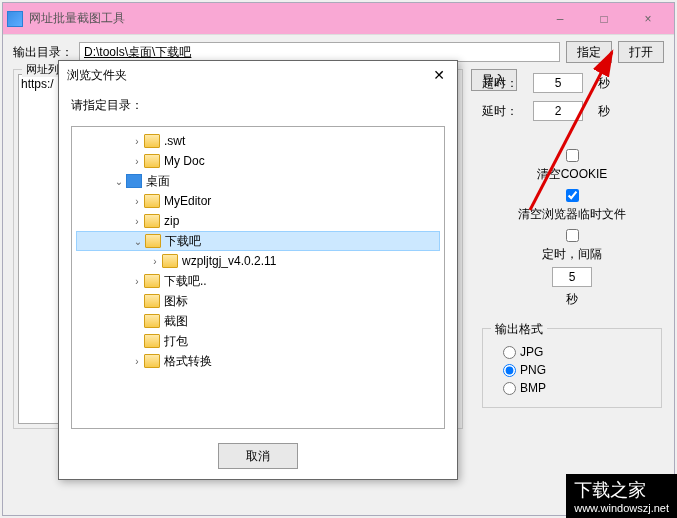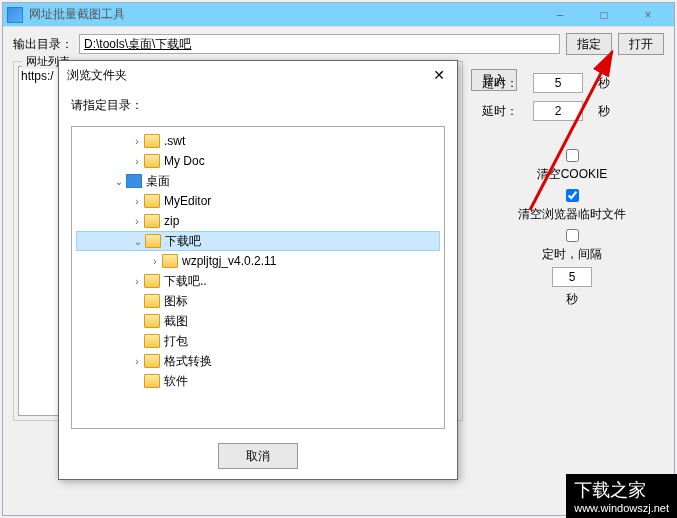--- a/index.html
+++ b/index.html
@@ -1,18 +1,18 @@
 <!DOCTYPE html>
 <html><head>
 <meta charset="utf-8">
 <style>
 *{box-sizing:border-box;margin:0;padding:0;font-family:"Microsoft YaHei","SimSun",sans-serif;font-size:12px;}
 body{background:#f0f0f0;width:677px;height:518px;position:relative;overflow:hidden;}
 .window{position:absolute;top:2px;left:2px;width:673px;height:514px;background:#f0f0f0;border:1px solid #aab;}
-.titlebar{height:24px;background:#7dd3fc;display:flex;align-items:center;padding:0 4px;border-bottom:1px solid #ddd;}
+.titlebar{height:32px;background:#f9a8d4;display:flex;align-items:center;padding:0 4px;border-bottom:1px solid #ddd;}
 .titlebar .icon{width:16px;height:16px;background:linear-gradient(135deg,#3a8ee6,#5cadff);margin-right:6px;border:1px solid #2a7ed6;}
 .titlebar .title{flex:1;color:#555;}
 .titlebar .winbtn{width:44px;height:28px;display:flex;align-items:center;justify-content:center;color:#666;cursor:pointer;}
 .row{display:flex;align-items:center;padding:6px 10px;gap:6px;}
 .row label{white-space:nowrap;}
 input.text{border:1px solid #aaa;padding:2px 4px;background:#fff;height:20px;}
 input.text.path{flex:1;text-decoration:underline;}
 button.btn{border:1px solid #999;background:#e8e8e8;padding:2px 10px;height:22px;cursor:pointer;}
 .fieldset{border:1px solid #ccc;margin:0 10px 6px 10px;padding:4px;position:relative;}
 .fieldset .legend{position:absolute;top:-8px;left:8px;background:#f0f0f0;padding:0 4px;font-size:11px;}
@@ -96,20 +96,35 @@
       <input type="checkbox" checked="" style="">
       <label>清空浏览器临时文件</label>
     </div>
     <div class="checkline">
       <input type="checkbox" style="">
       <label>定时，间隔</label>
       <input class="num" style="width: 40px;" value="5">
       <span>秒</span>
     </div>
 
+    <div class="outfmt">
+      <div class="lg">输出格式</div>
+      <label>
+          <input type="radio" name="fmt" style="">
+          <span>JPG</span>
+        </label>
+      <label>
+          <input type="radio" name="fmt" checked="" style="">
+          <span>PNG</span>
+        </label>
+      <label>
+          <input type="radio" name="fmt" style="">
+          <span>BMP</span>
+        </label>
+    </div>
   </div>
 
 </div>
 
 <div class="dialog">
   <div class="dlg-title">
     <span>浏览文件夹</span>
     <div class="dlg-close">✕</div>
   </div>
   <div class="dlg-prompt">请指定目录：</div>
@@ -166,25 +181,20 @@
       </div>
       <div class="tree-item" style="padding-left: 54px;">
         <span class="arrow"></span>
         <span class="ficon folder-yellow"></span>
         <span>打包</span>
       </div>
       <div class="tree-item" style="padding-left: 54px;">
         <span class="arrow">›</span>
         <span class="ficon folder-yellow"></span>
         <span>格式转换</span>
-      </div>
-      <div class="tree-item" style="padding-left: 54px;">
-        <span class="arrow"></span>
-        <span class="ficon folder-yellow"></span>
-        <span>软件</span>
       </div>
     </div>
   <div class="dlg-btns">
     <button>取消</button>
   </div>
 </div>
 
 <svg class="redarrow" style="top:40px;left:500px;" width="160" height="200">
   <defs>
       <marker id="ah" markerWidth="10" markerHeight="10" refX="8" refY="3" orient="auto">

